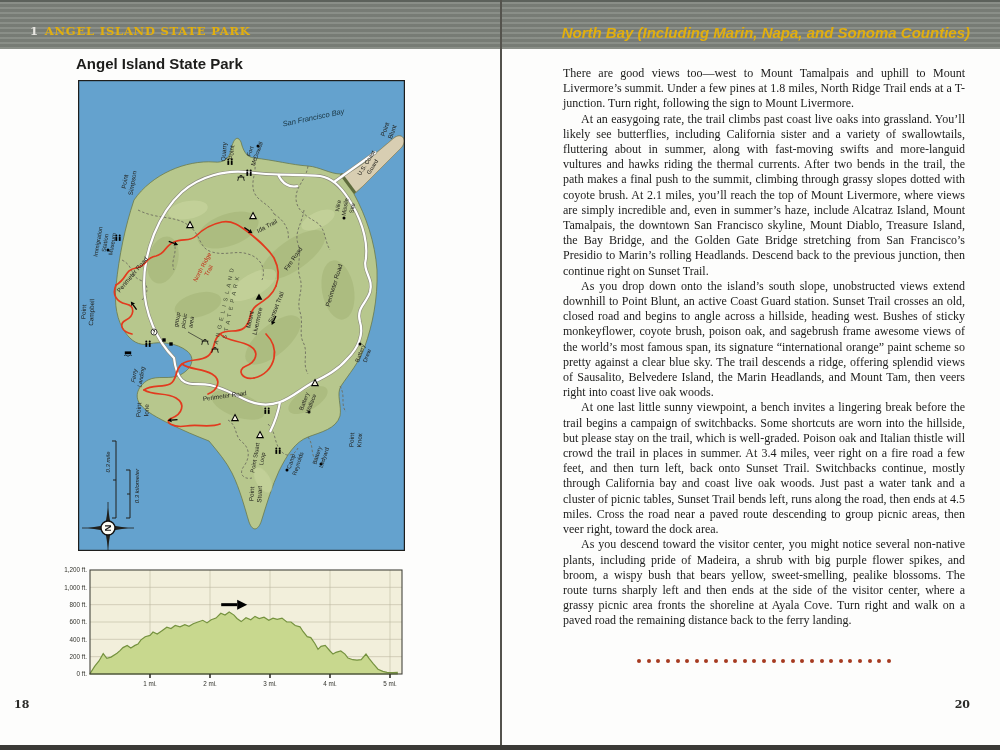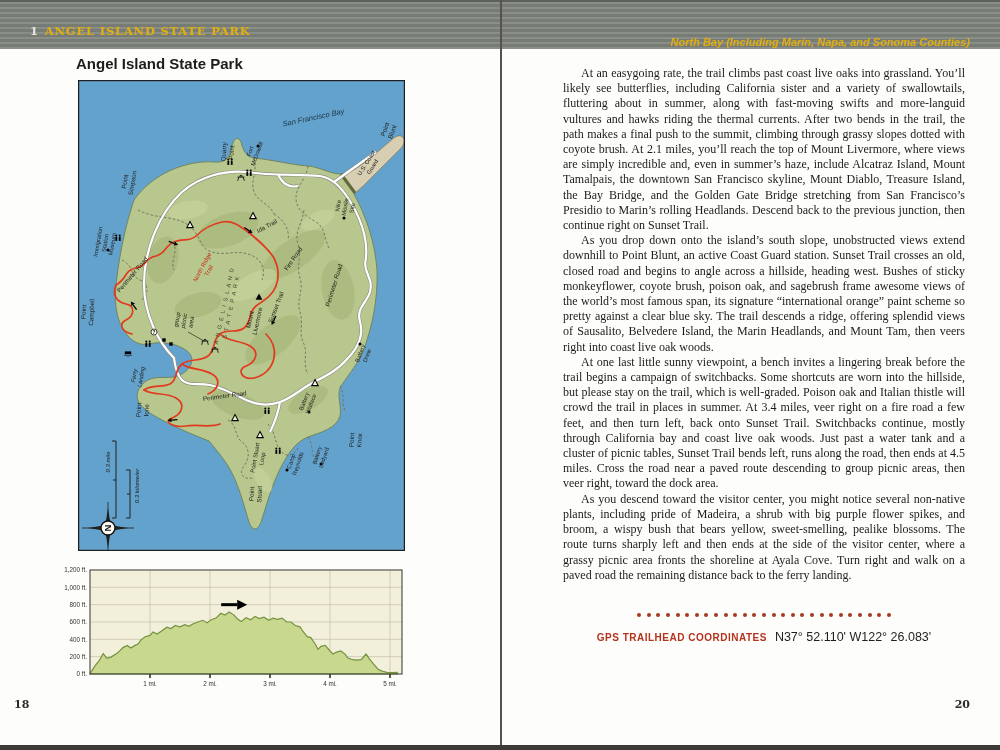--- a/index.html
+++ b/index.html
@@ -6,22 +6,22 @@
   body{width:1000px;height:750px;position:relative;background:#fdfdfc;overflow:hidden;
        font-family:"Liberation Sans",sans-serif;}
   
   .header-bar{position:absolute;left:0;top:0;width:1000px;height:47px;
     background:#81867f;
     background-image:repeating-linear-gradient(180deg,rgba(255,255,255,.07) 0 2px,rgba(0,0,0,.08) 2px 5px);
     border-top:2px solid #5c615b;}
   .hdr-left{position:absolute;left:30px;top:24px;font-family:"DejaVu Serif",serif;
     font-weight:bold;font-size:11.5px;letter-spacing:.8px;color:#e2af0e;white-space:nowrap;text-align:center;}
   .hdr-left .chnum{color:#e8e7e2;margin-right:6px;}
-  .hdr-right{position:absolute;right:30px;top:36px;font-style:italic;font-weight:bold;
-    font-size:11px;color:#e2af0e;white-space:nowrap;}
+  .hdr-right{position:absolute;right:30px;top:24px;font-style:italic;font-weight:bold;
+    font-size:15px;color:#e2af0e;white-space:nowrap;}
   
   .gutter{position:absolute;left:500px;top:0;width:2px;height:750px;background:#54534d;}
   .bottom-bar{position:absolute;left:0;bottom:0;width:1000px;height:5px;background:#3b3a36;}
   .pagenum{position:absolute;top:698px;font-family:"DejaVu Serif",serif;font-weight:bold;
     font-size:11px;color:#2b2b28;}
   .pagenum.left{left:14px;} .pagenum.right{right:30px;}
   
   .map-title{position:absolute;left:76px;top:55px;font-size:15px;font-weight:bold;color:#1d1d1b;}
   .map-wrap{position:absolute;left:78px;top:80px;width:327px;height:471px;}
   .chart-wrap{position:absolute;left:56px;top:566px;width:352px;height:130px;}
@@ -408,22 +408,20 @@
       </g>
       <g>
         <path d="M 165.2,38.66666666666667 H 181.2" stroke="#000" stroke-width="3" fill="none"></path>
         <polygon points="181.2,33.66666666666667 191.2,38.66666666666667 181.2,43.66666666666667" fill="#000"></polygon>
       </g>
     </svg>
 </div>
 
 <div class="body-col">
   <div id="body-text">
+      <p>There are good views too—west to Mount Tamalpais and uphill to Mount Livermore’s summit. Under a few pines at 1.8 miles, North Ridge Trail ends at a T-junction. Turn right, following the sign to Mount Livermore.</p>
       <p class="indent">At an easygoing rate, the trail climbs past coast live oaks into grassland. You’ll likely see butterflies, including California sister and a variety of swallowtails, fluttering about in summer, along with fast-moving swifts and more-languid vultures and hawks riding the thermal currents. After two bends in the trail, the path makes a final push to the summit, climbing through grassy slopes dotted with coyote brush. At 2.1 miles, you’ll reach the top of Mount Livermore, where views are simply incredible and, even in summer’s haze, include Alcatraz Island, Mount Tamalpais, the downtown San Francisco skyline, Mount Diablo, Treasure Island, the Bay Bridge, and the Golden Gate Bridge stretching from San Francisco’s Presidio to Marin’s rolling Headlands. Descend back to the previous junction, then continue right on Sunset Trail.</p>
       <p class="indent">As you drop down onto the island’s south slope, unobstructed views extend downhill to Point Blunt, an active Coast Guard station. Sunset Trail crosses an old, closed road and begins to angle across a hillside, heading west. Bushes of sticky monkeyflower, coyote brush, poison oak, and sagebrush frame awesome views of the world’s most famous span, its signature “international orange” paint scheme so pretty against a clear blue sky. The trail descends a ridge, offering splendid views of Sausalito, Belvedere Island, the Marin Headlands, and Mount Tam, then veers right into coast live oak woods.</p>
       <p class="indent">At one last little sunny viewpoint, a bench invites a lingering break before the trail begins a campaign of switchbacks. Some shortcuts are worn into the hillside, but please stay on the trail, which is well-graded. Poison oak and Italian thistle will crowd the trail in places in summer. At 3.4 miles, veer right on a fire road a few feet, and then turn left, back onto Sunset Trail. Switchbacks continue, mostly through California bay and coast live oak woods. Just past a water tank and a cluster of picnic tables, Sunset Trail bends left, runs along the road, then ends at 4.5 miles. Cross the road near a paved route descending to group picnic areas, then veer right, toward the dock area.</p>
       <p class="indent">As you descend toward the visitor center, you might notice several non-native plants, including pride of Madeira, a shrub with big purple flower spikes, and broom, a wispy bush that bears yellow, sweet-smelling, pealike blossoms. The route turns sharply left and then ends at the side of the visitor center, where a grassy picnic area fronts the shoreline at Ayala Cove. Turn right and walk on a paved road the remaining distance back to the ferry landing.</p>
     </div>
   <div id="dots-row" class="dots-row"><span class="dot"></span><span class="dot"></span><span class="dot"></span><span class="dot"></span><span class="dot"></span><span class="dot"></span><span class="dot"></span><span class="dot"></span><span class="dot"></span><span class="dot"></span><span class="dot"></span><span class="dot"></span><span class="dot"></span><span class="dot"></span><span class="dot"></span><span class="dot"></span><span class="dot"></span><span class="dot"></span><span class="dot"></span><span class="dot"></span><span class="dot"></span><span class="dot"></span><span class="dot"></span><span class="dot"></span><span class="dot"></span><span class="dot"></span><span class="dot"></span></div>
-  <div class="gps-row">
-    <span class="gps-label">GPS TRAILHEAD COORDINATES</span><span class="gps-value">N37° 52.110'  W122° 26.083'</span>
-  </div>
 </div>
 
 </body></html>

